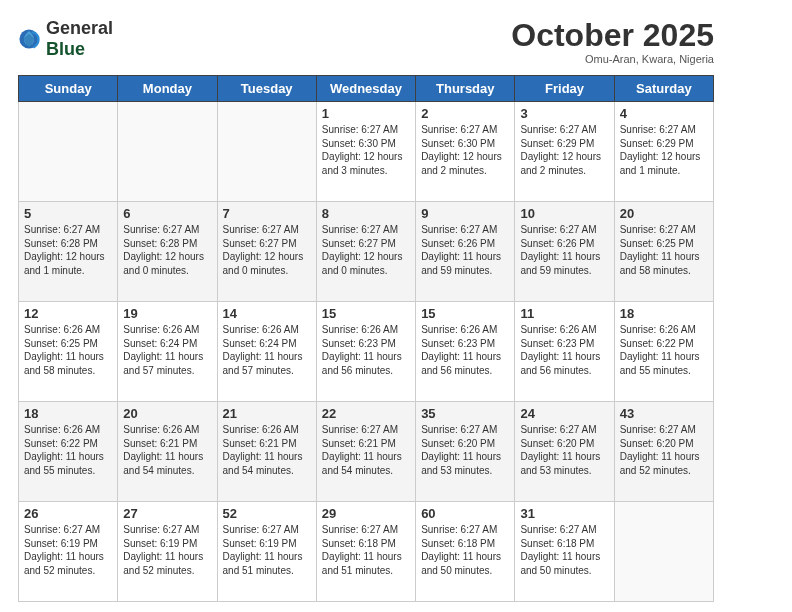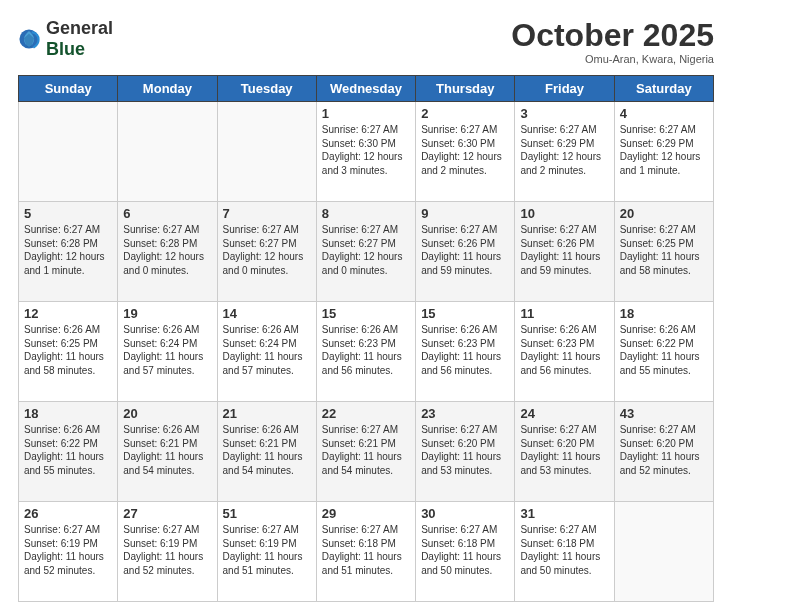--- a/index.html
+++ b/index.html
@@ -221,21 +221,21 @@
         </td>
           <td>
           <span class="day-num">21</span>
           <span class="cell-text">Sunrise: 6:26 AM<br>Sunset: 6:21 PM<br>Daylight: 11 hours and 54 minutes.</span>
         </td>
           <td>
           <span class="day-num">22</span>
           <span class="cell-text">Sunrise: 6:27 AM<br>Sunset: 6:21 PM<br>Daylight: 11 hours and 54 minutes.</span>
         </td>
           <td>
-          <span class="day-num">23</span>
+          <span class="day-num">35</span>
           <span class="cell-text">Sunrise: 6:27 AM<br>Sunset: 6:20 PM<br>Daylight: 11 hours and 53 minutes.</span>
         </td>
           <td>
           <span class="day-num">24</span>
           <span class="cell-text">Sunrise: 6:27 AM<br>Sunset: 6:20 PM<br>Daylight: 11 hours and 53 minutes.</span>
         </td>
           <td>
           <span class="day-num">43</span>
           <span class="cell-text">Sunrise: 6:27 AM<br>Sunset: 6:20 PM<br>Daylight: 11 hours and 52 minutes.</span>
         </td>
@@ -243,29 +243,29 @@
         <tr>
           <td>
           <span class="day-num">26</span>
           <span class="cell-text">Sunrise: 6:27 AM<br>Sunset: 6:19 PM<br>Daylight: 11 hours and 52 minutes.</span>
         </td>
           <td>
           <span class="day-num">27</span>
           <span class="cell-text">Sunrise: 6:27 AM<br>Sunset: 6:19 PM<br>Daylight: 11 hours and 52 minutes.</span>
         </td>
           <td>
-          <span class="day-num">51</span>
+          <span class="day-num">52</span>
           <span class="cell-text">Sunrise: 6:27 AM<br>Sunset: 6:19 PM<br>Daylight: 11 hours and 51 minutes.</span>
         </td>
           <td>
           <span class="day-num">29</span>
           <span class="cell-text">Sunrise: 6:27 AM<br>Sunset: 6:18 PM<br>Daylight: 11 hours and 51 minutes.</span>
         </td>
           <td>
-          <span class="day-num">30</span>
+          <span class="day-num">60</span>
           <span class="cell-text">Sunrise: 6:27 AM<br>Sunset: 6:18 PM<br>Daylight: 11 hours and 50 minutes.</span>
         </td>
           <td>
           <span class="day-num">31</span>
           <span class="cell-text">Sunrise: 6:27 AM<br>Sunset: 6:18 PM<br>Daylight: 11 hours and 50 minutes.</span>
         </td>
           <td class="empty-cell"></td>
         </tr>
       </tbody>
   </table>

